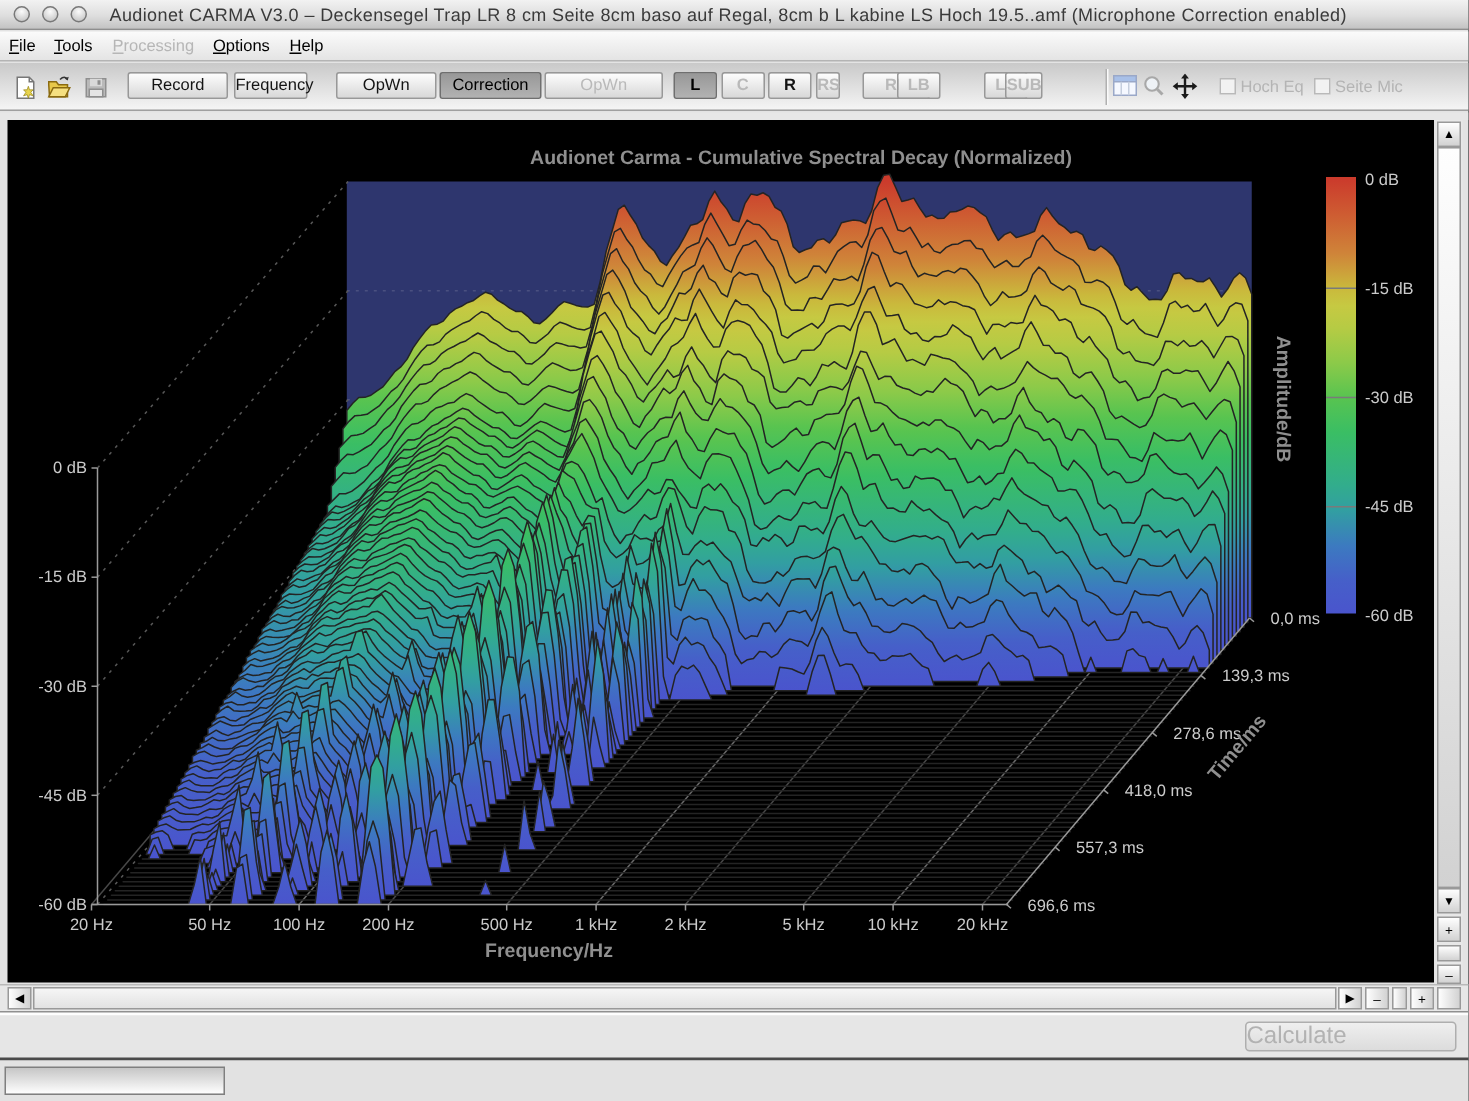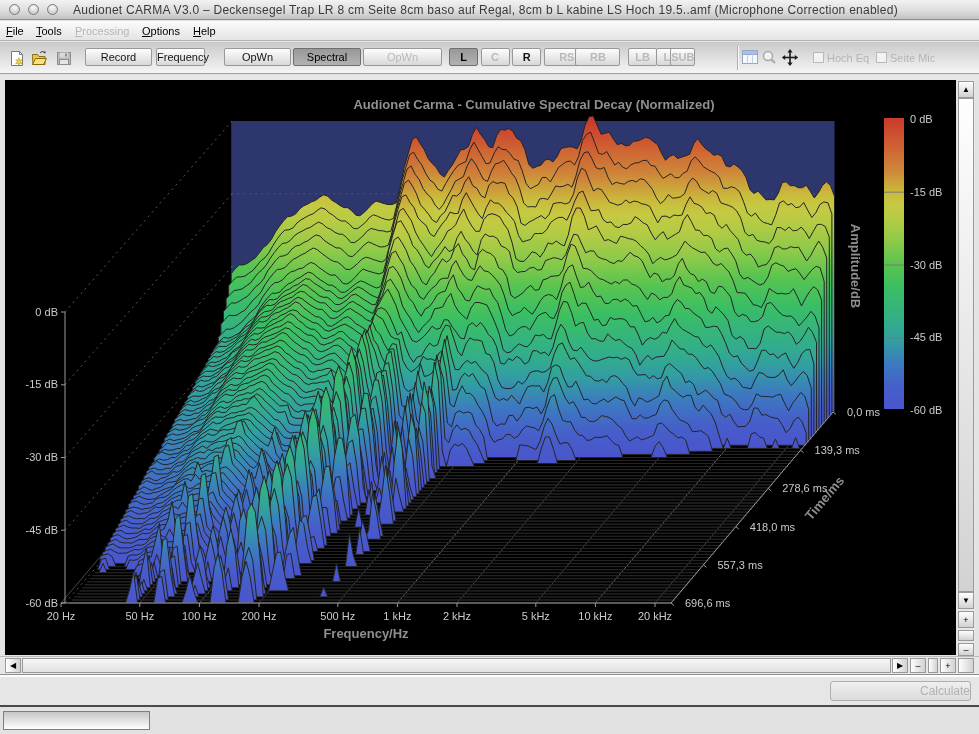--- a/index.html
+++ b/index.html
@@ -10,21 +10,21 @@
 .mi{position:absolute;top:0;height:34px;line-height:21px;font-size:11px;color:#000}
 .toolbar{left:0;top:42px;width:979px;height:32px;background:linear-gradient(#c9c9c9,#f5f5f5);border-bottom:1px solid #9f9f9f}
 .tbtn{position:absolute;top:6px;height:18px;border:1px solid #989898;border-radius:2px;background:linear-gradient(#fdfdfd,#d8d8d8);font-size:11px;color:#141414;text-align:center;line-height:16px}
 .tbtn.pressed{background:linear-gradient(#989898,#b2b2b2);border-color:#6f6f6f;color:#000}
 .tbtn.dis{color:#b9b9b9}
 .plot{left:5px;top:80px;width:951px;height:575px;background:#000}
 .sb{border:1px solid #999;background:linear-gradient(#fefefe,#d2d2d2);position:absolute}
 .sbh{background:linear-gradient(90deg,#fefefe,#d2d2d2)}
 .glyph{position:absolute;left:0;top:0;width:100%;height:100%;display:flex;align-items:center;justify-content:center;font-size:9px;color:#000}
 .calcrow{left:0;top:677px;width:979px;height:28px;background:#e6e6e6}
-.calc{position:absolute;left:830px;top:4px;width:141px;height:20px;border:1px solid #aeaeae;border-radius:3px;background:linear-gradient(#efefef,#dcdcdc);color:#b2b2b2;font-size:12px;text-align:right;line-height:18px}
+.calc{position:absolute;left:830px;top:4px;width:141px;height:20px;border:1px solid #aeaeae;border-radius:3px;background:linear-gradient(#efefef,#dcdcdc);color:#b2b2b2;font-size:16px;text-align:left;line-height:18px}
 .darkline{left:0;top:705px;width:979px;height:2px;background:#4a4a4a}
 .bstrip{left:0;top:707px;width:979px;height:27px;background:#e2e2e2}
 .pbox{position:absolute;left:3px;top:4px;width:147px;height:19px;border:1px solid #7f7f7f;background:linear-gradient(#c6c6c6,#fefefe)}
 </style></head><body>
 <div class="abs titlebar">
     <div class="circ" style="left:9px"></div>
     <div class="circ" style="left:28px"></div>
     <div class="circ" style="left:47px"></div>
     <div class="wtitle">Audionet CARMA V3.0 – Deckensegel Trap LR 8 cm Seite 8cm baso auf Regal, 8cm b L kabine LS Hoch 19.5..amf (Microphone Correction enabled)</div>
   </div>
@@ -45,28 +45,28 @@
 <path d="M30 3c2-2 4-2 5 0" fill="none" stroke="#333"></path>
       <path d="M35.8 1.2l-0.6 2.4-2.2-1.2z" fill="#333"></path>
 <rect x="47.5" y="2.5" width="13" height="12" fill="#b9b9b9" stroke="#8f8f8f"></rect>
 <rect x="50" y="2.5" width="8" height="5" fill="#d9d9d9"></rect>
       <rect x="55" y="3.5" width="2" height="3" fill="#8f8f8f"></rect>
 <rect x="49.5" y="9.5" width="9" height="5" fill="#e5e5e5" stroke="#8f8f8f"></rect>
 </svg>
     <div class="tbtn " style="left:85px;width:67px">Record</div>
     <div class="tbtn " style="left:156px;width:49px">Frequency</div>
     <div class="tbtn " style="left:224px;width:67px">OpWn</div>
-    <div class="tbtn pressed" style="left:293px;width:68px">Spectral</div>
+    <div class="tbtn pressed" style="left:293px;width:68px">Correction</div>
     <div class="tbtn dis" style="left:363px;width:79px">OpWn</div>
     <div class="tbtn pressed fw" style="left:449.0px;width:29px;font-weight:bold">L</div>
     <div class="tbtn dis fw" style="left:480.6px;width:29px;font-weight:bold">C</div>
     <div class="tbtn fw" style="left:512.2px;width:29px;font-weight:bold">R</div>
-    <div class="tbtn dis fw" style="left:543.8px;width:46px;font-weight:bold">RS</div>
+    <div class="tbtn dis fw" style="left:543.8px;width:16px;font-weight:bold">RS</div>
     <div class="tbtn dis fw" style="left:575.4px;width:45px;font-weight:bold">RB</div>
-    <div class="tbtn dis fw" style="left:628px;width:29px;font-weight:bold">LB</div>
+    <div class="tbtn dis fw" style="left:598px;width:29px;font-weight:bold">LB</div>
     <div class="tbtn dis fw" style="left:656px;width:29px;font-weight:bold">LS</div>
     <div class="tbtn dis fw" style="left:670.2px;width:25px;font-weight:bold">SUB</div>
     <div class="abs" style="left:737px;top:4px;width:1px;height:24px;background:#b0b0b0;box-shadow:1px 0 0 #fafafa"></div>
     <svg class="abs" style="left:742px;top:7px" width="64" height="18" viewBox="0 0 64 18">
 <rect x="0.5" y="1.5" width="15" height="13" fill="#f5f8ff" stroke="#9aa8c8"></rect>
       <rect x="0.5" y="1.5" width="15" height="4" fill="#a8c0e8" stroke="#9aa8c8"></rect>
 <line x1="5.5" y1="5.5" x2="5.5" y2="14.5" stroke="#c5cede"></line>
       <line x1="10.5" y1="5.5" x2="10.5" y2="14.5" stroke="#c5cede"></line>
 <circle cx="26" cy="7" r="4.5" fill="#eef2f6" stroke="#a8a8a8" stroke-width="1.4"></circle>
       <line x1="29.5" y1="10.5" x2="33" y2="14" stroke="#a8a8a8" stroke-width="2"></line>

